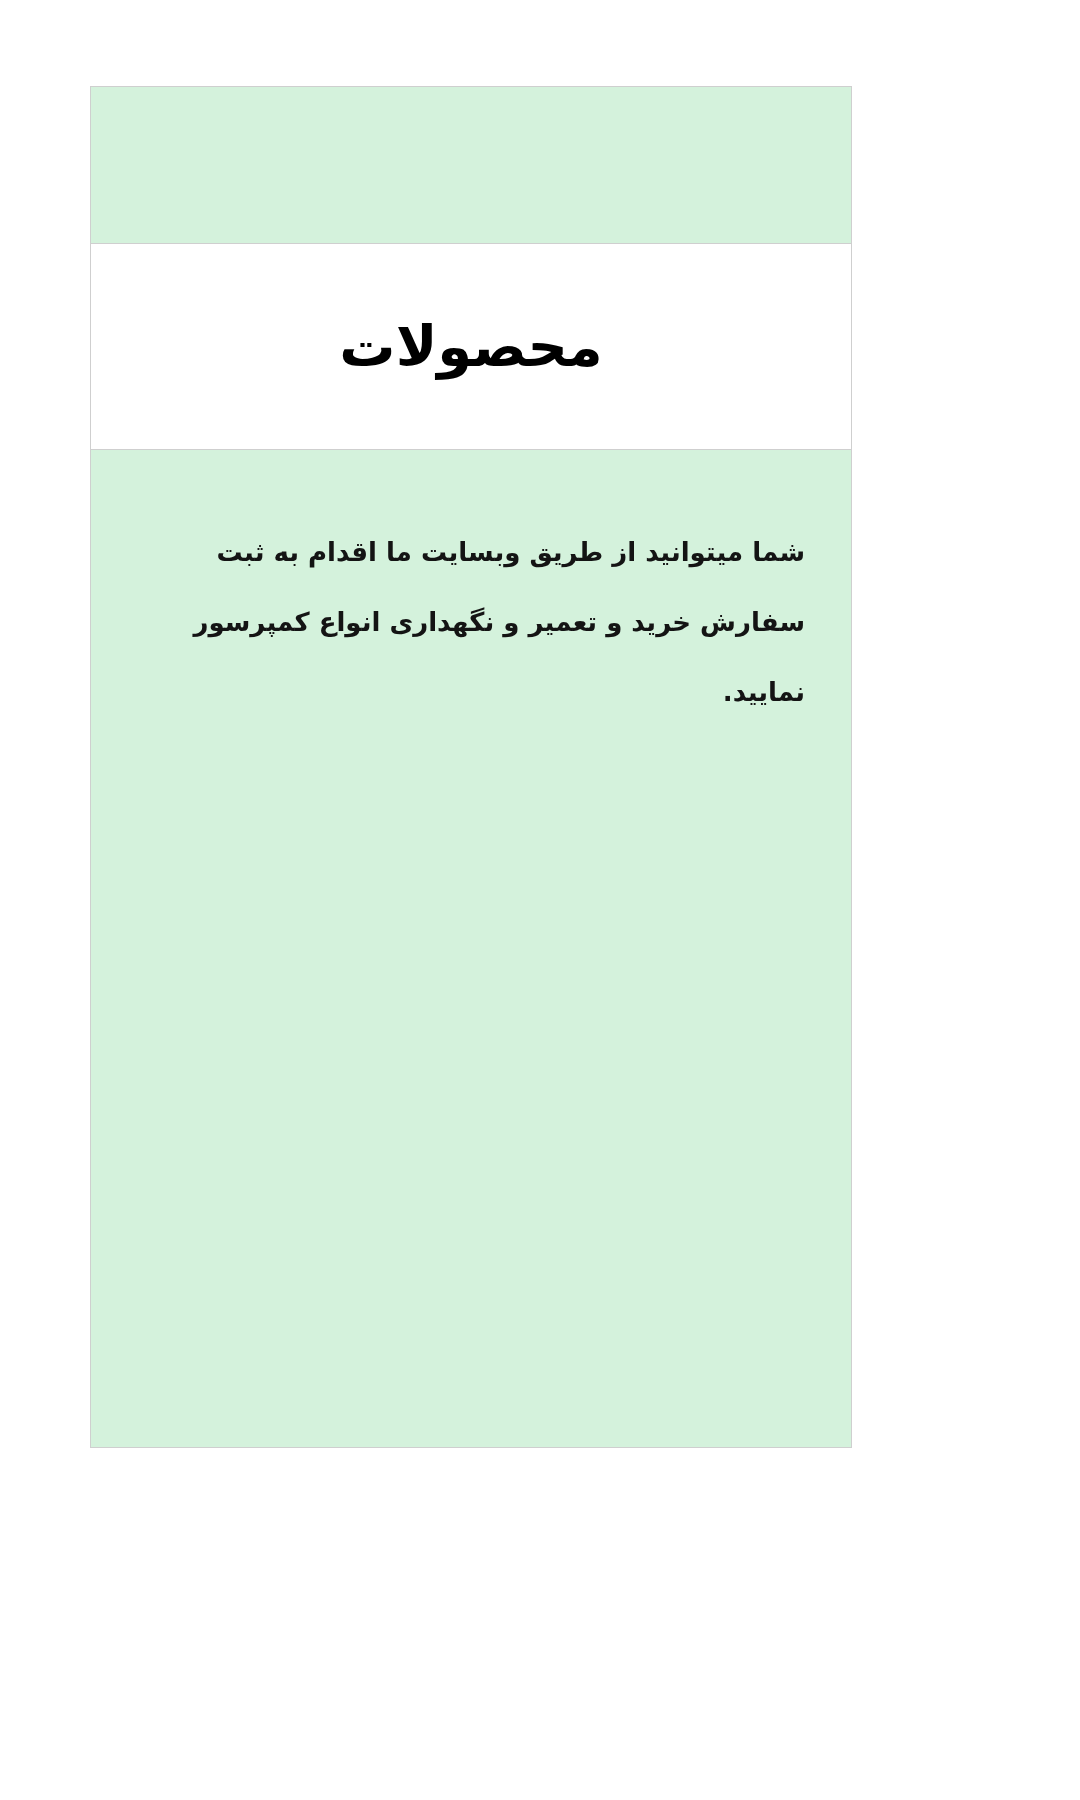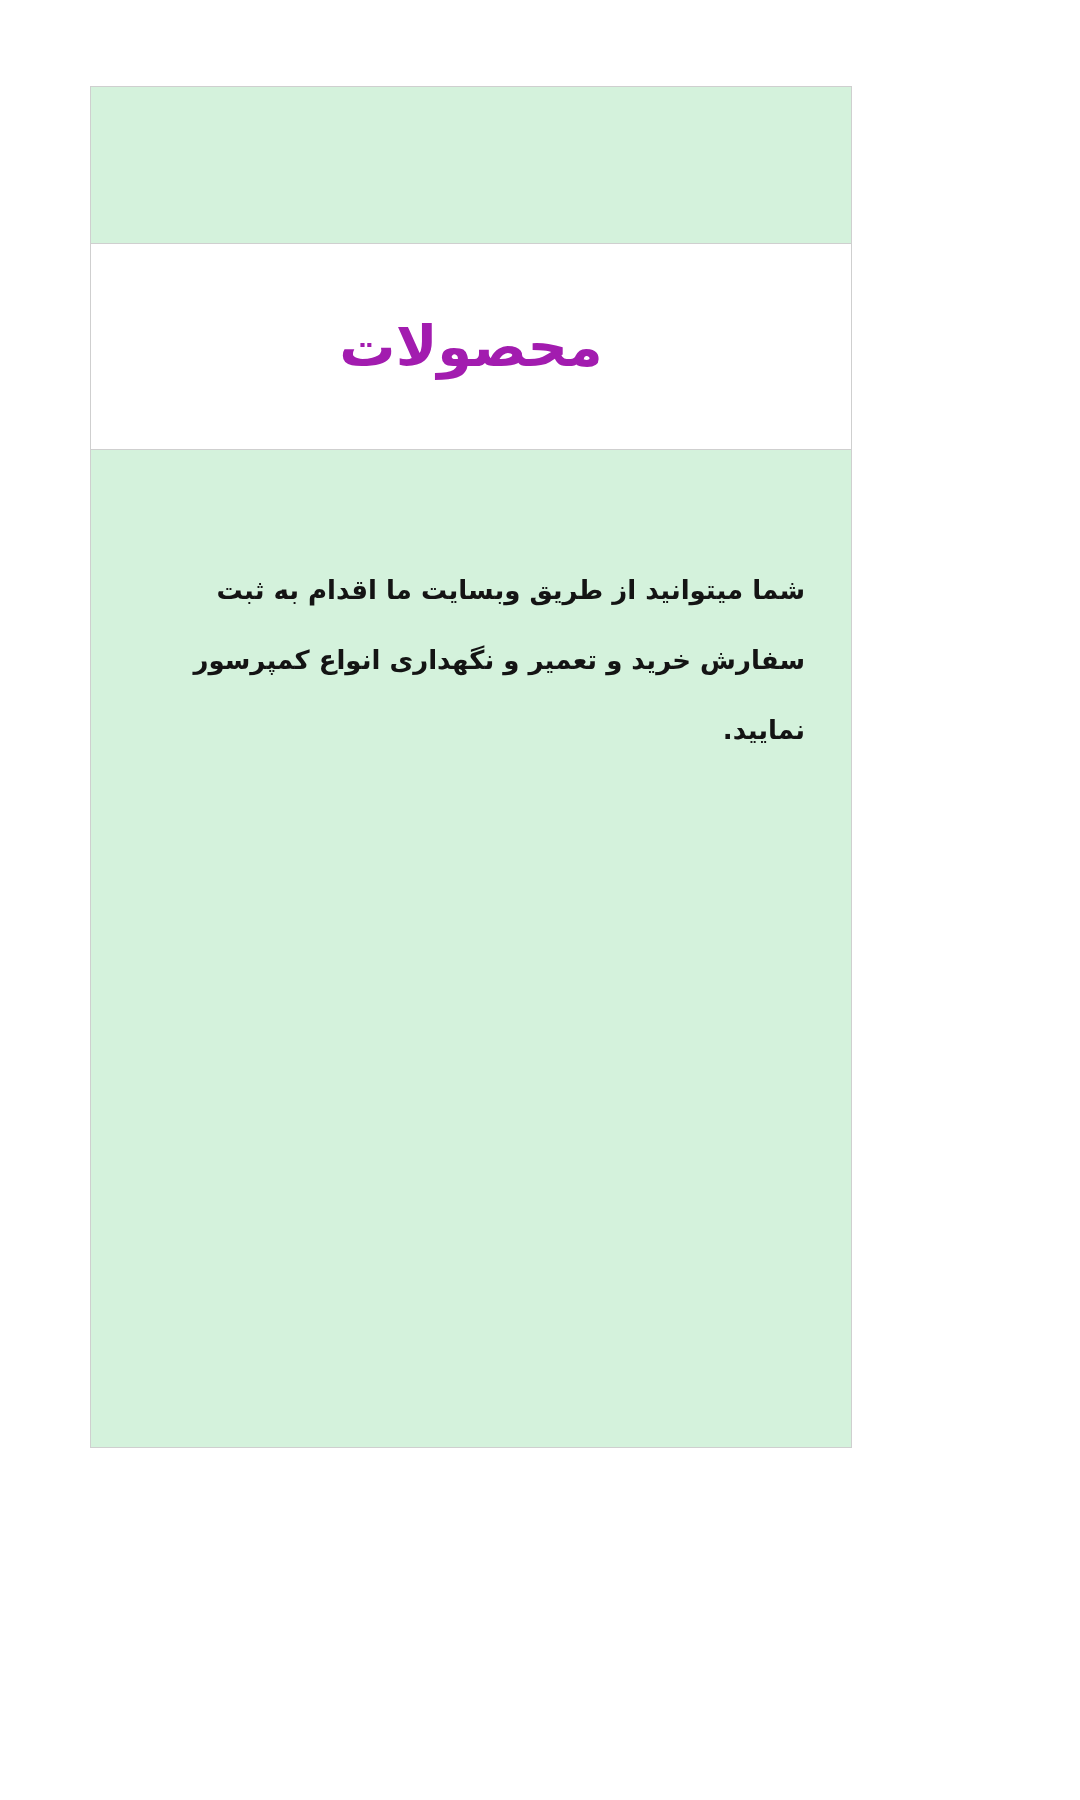--- a/index.html
+++ b/index.html
@@ -47,31 +47,31 @@
     box-sizing: border-box;
     display: flex;
     align-items: center;
     justify-content: center;
   }
 
   .title-text {
     font-family: "DejaVu Sans", sans-serif;
     font-size: 56px;
     font-weight: 700;
-    color: #a21caf;
+    color: #000000;
     letter-spacing: 0px;
     direction: rtl;
     text-align: left;
     line-height: 1.1;
   }
 
   .body-band {
     flex: 1 1 auto;
     background: #d4f2dc;
-    padding: 105px 46px 0 46px;
+    padding: 67px 46px 0 46px;
     box-sizing: border-box;
     margin-left: 24px;
   }
 
   .body-text {
     direction: rtl;
     text-align: right;
     font-family: "DejaVu Sans", sans-serif;
     font-size: 26px;
     font-weight: 600;

